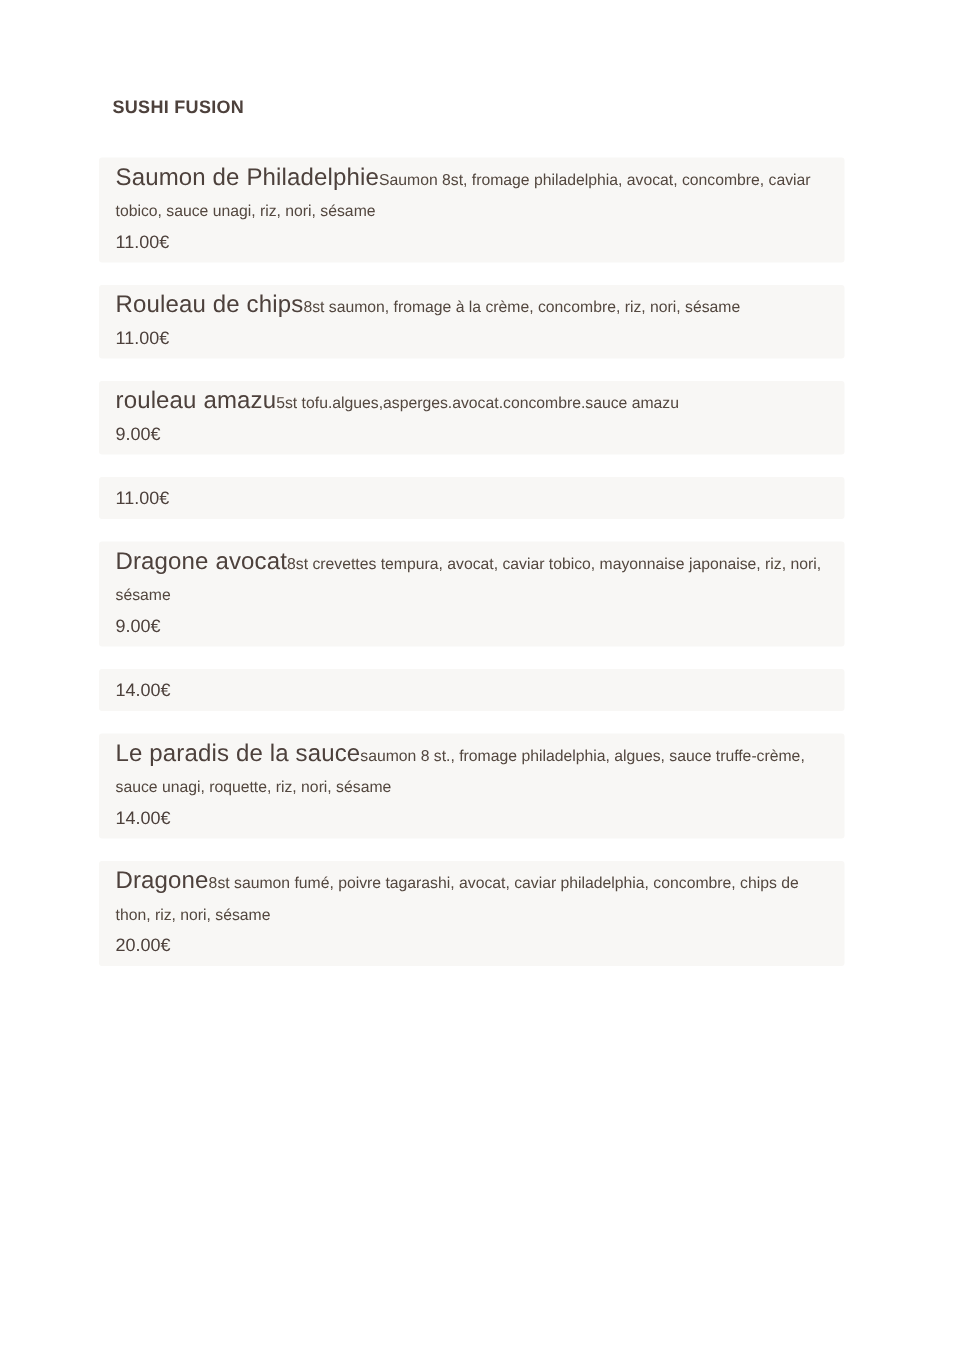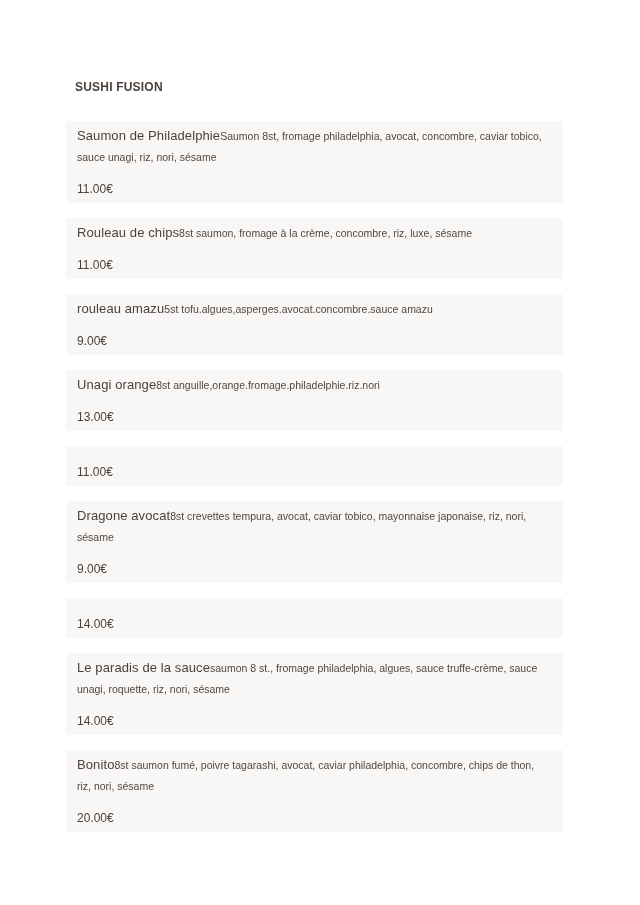--- a/index.html
+++ b/index.html
@@ -10,89 +10,85 @@
     width: 640px;
     height: 905px;
     background: var(--page-bg, #ffffff);
     font-family: "Liberation Sans", sans-serif;
     position: relative;
     overflow: hidden;
   }
   .content {
     position: absolute;
     left: 66px;
-    top: 80px;
+    top: 64px;
     width: 497px;
   }
   .section-title {
     margin: 0 0 27px 9px;
     font-size: 12px;
     font-weight: 700;
     letter-spacing: 0.2px;
     color: var(--text-primary, #473c37);
   }
   .card {
     background: var(--card-bg, #f8f7f5);
     border-radius: 2px;
     padding: 4px 14px 6px 11px;
     margin-bottom: 15px;
   }
   .cline {
     line-height: 20px;
   }
   .title {
-    font-size: 13px;
+    font-size: 16px;
     letter-spacing: 0.1px;
     color: var(--text-primary, #4d413c);
   }
   .desc {
     font-size: 10.5px;
     color: var(--text-secondary, #53473f);
   }
   .price {
     font-size: 12px;
     line-height: 16px;
-    margin-top: 14px;
+    margin-top: 2px;
     color: var(--text-primary, #4d413c);
   }
 </style>
 </head>
 <body style="--page-bg: #ffffff; --card-bg: #f8f7f5; --text-primary: #4d413c; --text-secondary: #53473f;">
 
 <main class="content">
   <h1 class="section-title">SUSHI FUSION</h1>
   <div>
       <article class="card">
         <div class="cline"><span class="title">Saumon de Philadelphie</span><span class="desc">Saumon 8st, fromage philadelphia, avocat, concombre, caviar tobico, sauce unagi, riz, nori, sésame</span></div>
         <div class="price">11.00€</div>
       </article>
       <article class="card">
-        <div class="cline"><span class="title">Rouleau de chips</span><span class="desc">8st saumon, fromage à la crème, concombre, riz, luxe, sésame</span></div>
+        <div class="cline"><span class="title">Rouleau de chips</span><span class="desc">8st saumon, fromage à la crème, concombre, riz, nori, sésame</span></div>
         <div class="price">11.00€</div>
       </article>
       <article class="card">
         <div class="cline"><span class="title">rouleau amazu</span><span class="desc">5st tofu.algues,asperges.avocat.concombre.sauce amazu</span></div>
         <div class="price">9.00€</div>
-      </article>
-      <article class="card">
-        <div class="cline"><span class="title">Unagi orange</span><span class="desc">8st anguille,orange.fromage.philadelphie.riz.nori</span></div>
-        <div class="price">13.00€</div>
       </article>
       <article class="card">
         <div class="price">11.00€</div>
       </article>
       <article class="card">
         <div class="cline"><span class="title">Dragone avocat</span><span class="desc">8st crevettes tempura, avocat, caviar tobico, mayonnaise japonaise, riz, nori, sésame</span></div>
         <div class="price">9.00€</div>
       </article>
       <article class="card">
         <div class="price">14.00€</div>
       </article>
       <article class="card">
         <div class="cline"><span class="title">Le paradis de la sauce</span><span class="desc">saumon 8 st., fromage philadelphia, algues, sauce truffe-crème, sauce unagi, roquette, riz, nori, sésame</span></div>
         <div class="price">14.00€</div>
       </article>
       <article class="card">
-        <div class="cline"><span class="title">Bonito</span><span class="desc">8st saumon fumé, poivre tagarashi, avocat, caviar philadelphia, concombre, chips de thon, riz, nori, sésame</span></div>
+        <div class="cline"><span class="title">Dragone</span><span class="desc">8st saumon fumé, poivre tagarashi, avocat, caviar philadelphia, concombre, chips de thon, riz, nori, sésame</span></div>
         <div class="price">20.00€</div>
       </article>
     </div>
 </main>
 
 </body></html>

